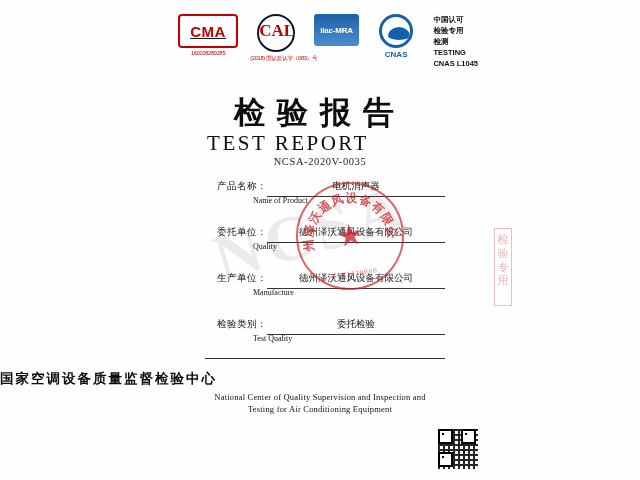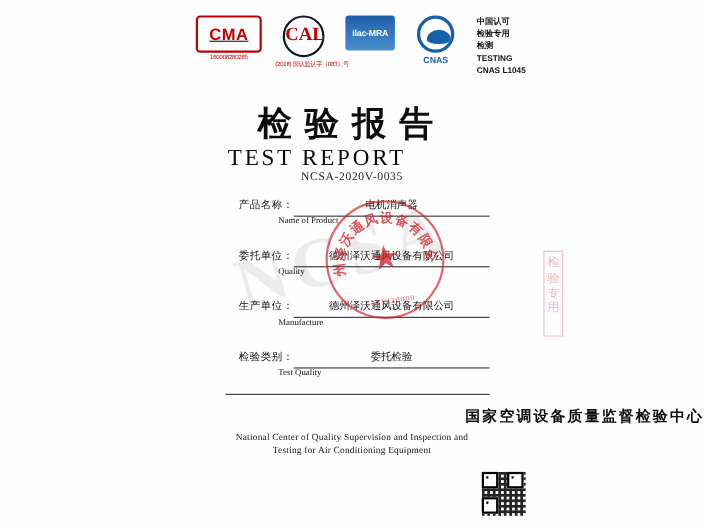--- a/index.html
+++ b/index.html
@@ -242,21 +242,21 @@
     left: 205px;
     top: 358px;
     width: 240px;
     border-top: 1px solid #333;
   }
   .org-cn {
     position: absolute;
     top: 370px;
     left: 0;
     width: 640px;
-    text-align: right;
+    text-align: left;
     font-size: 13.5px;
     font-weight: bold;
     letter-spacing: 2px;
     color: #0d0d0d;
   }
   .org-en1 {
     position: absolute;
     top: 392px;
     left: 0;
     width: 640px;

